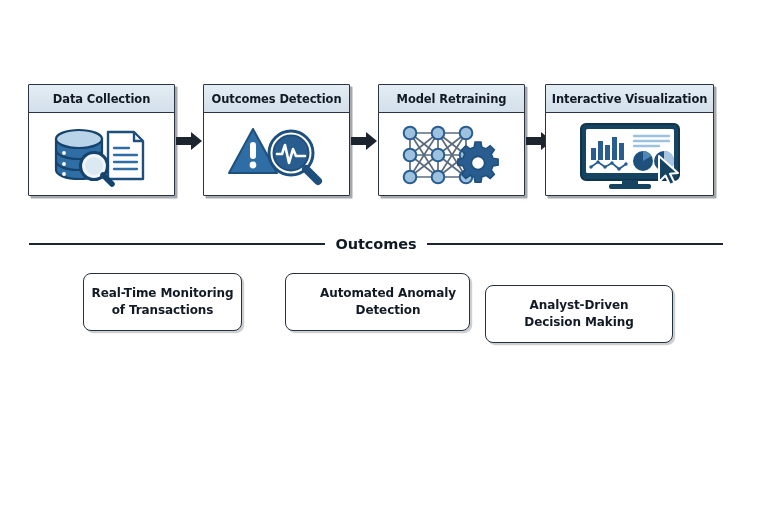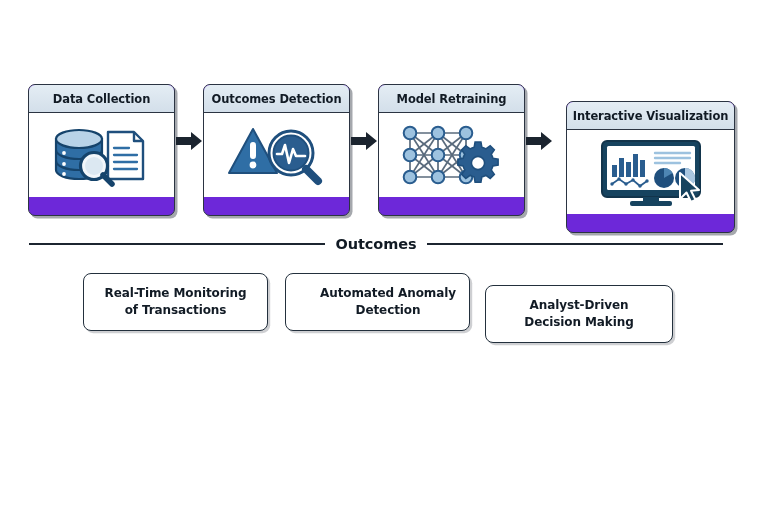--- a/index.html
+++ b/index.html
@@ -22,32 +22,32 @@
     left: 28px;
     top: 84px;
     width: 696px;
     height: 114px;
   }
 
   .stage {
     position: absolute;
     top: 0;
     width: 147px;
-    height: 132px;
+    height: 112px;
     border: 1.6px solid #2b3442;
-    border-radius: 7px;
-    background: #6d28d9;
+    border-radius: 1px;
+    background: #5eead4;
     box-sizing: border-box;
     box-shadow: 2.5px 2.5px 0 rgba(30,38,50,0.40);
     overflow: hidden;
   }
   .stage.s0 { left: 0px; }
   .stage.s1 { left: 175px; }
   .stage.s2 { left: 350px; }
-  .stage.s3 { left: 538px; width: 169px; margin-top: 17px; }
+  .stage.s3 { left: 517px; width: 169px; }
 
   .stage-head {
     height: 28px;
     border-bottom: 1.4px solid #2b3442;
     background: linear-gradient(180deg, #e4edf4 0%, #d3dfea 100%);
     display: flex;
     align-items: center;
     justify-content: center;
     box-sizing: border-box;
   }
@@ -116,21 +116,21 @@
     border: 1.6px solid #23303d;
     border-radius: 8px;
     background: #ffffff;
     box-sizing: border-box;
     display: flex;
     align-items: center;
     justify-content: center;
     text-align: center;
     box-shadow: 2.2px 2.2px 0 rgba(30,38,50,0.22);
   }
-  .outcome.o0 { left: 0px;   width: 185px; }
+  .outcome.o0 { left: 0px;   width: 159px; }
   .outcome.o1 { left: 202px; width: 185px; padding-left: 21px; }
   .outcome.o2 { left: 402px; width: 188px; margin-top: 12px; }
   .outcome span {
     font-size: 12px;
     font-weight: bold;
     line-height: 1.38;
     color: #121b25;
     white-space: pre-line;
     letter-spacing: -0.1px;
   }

